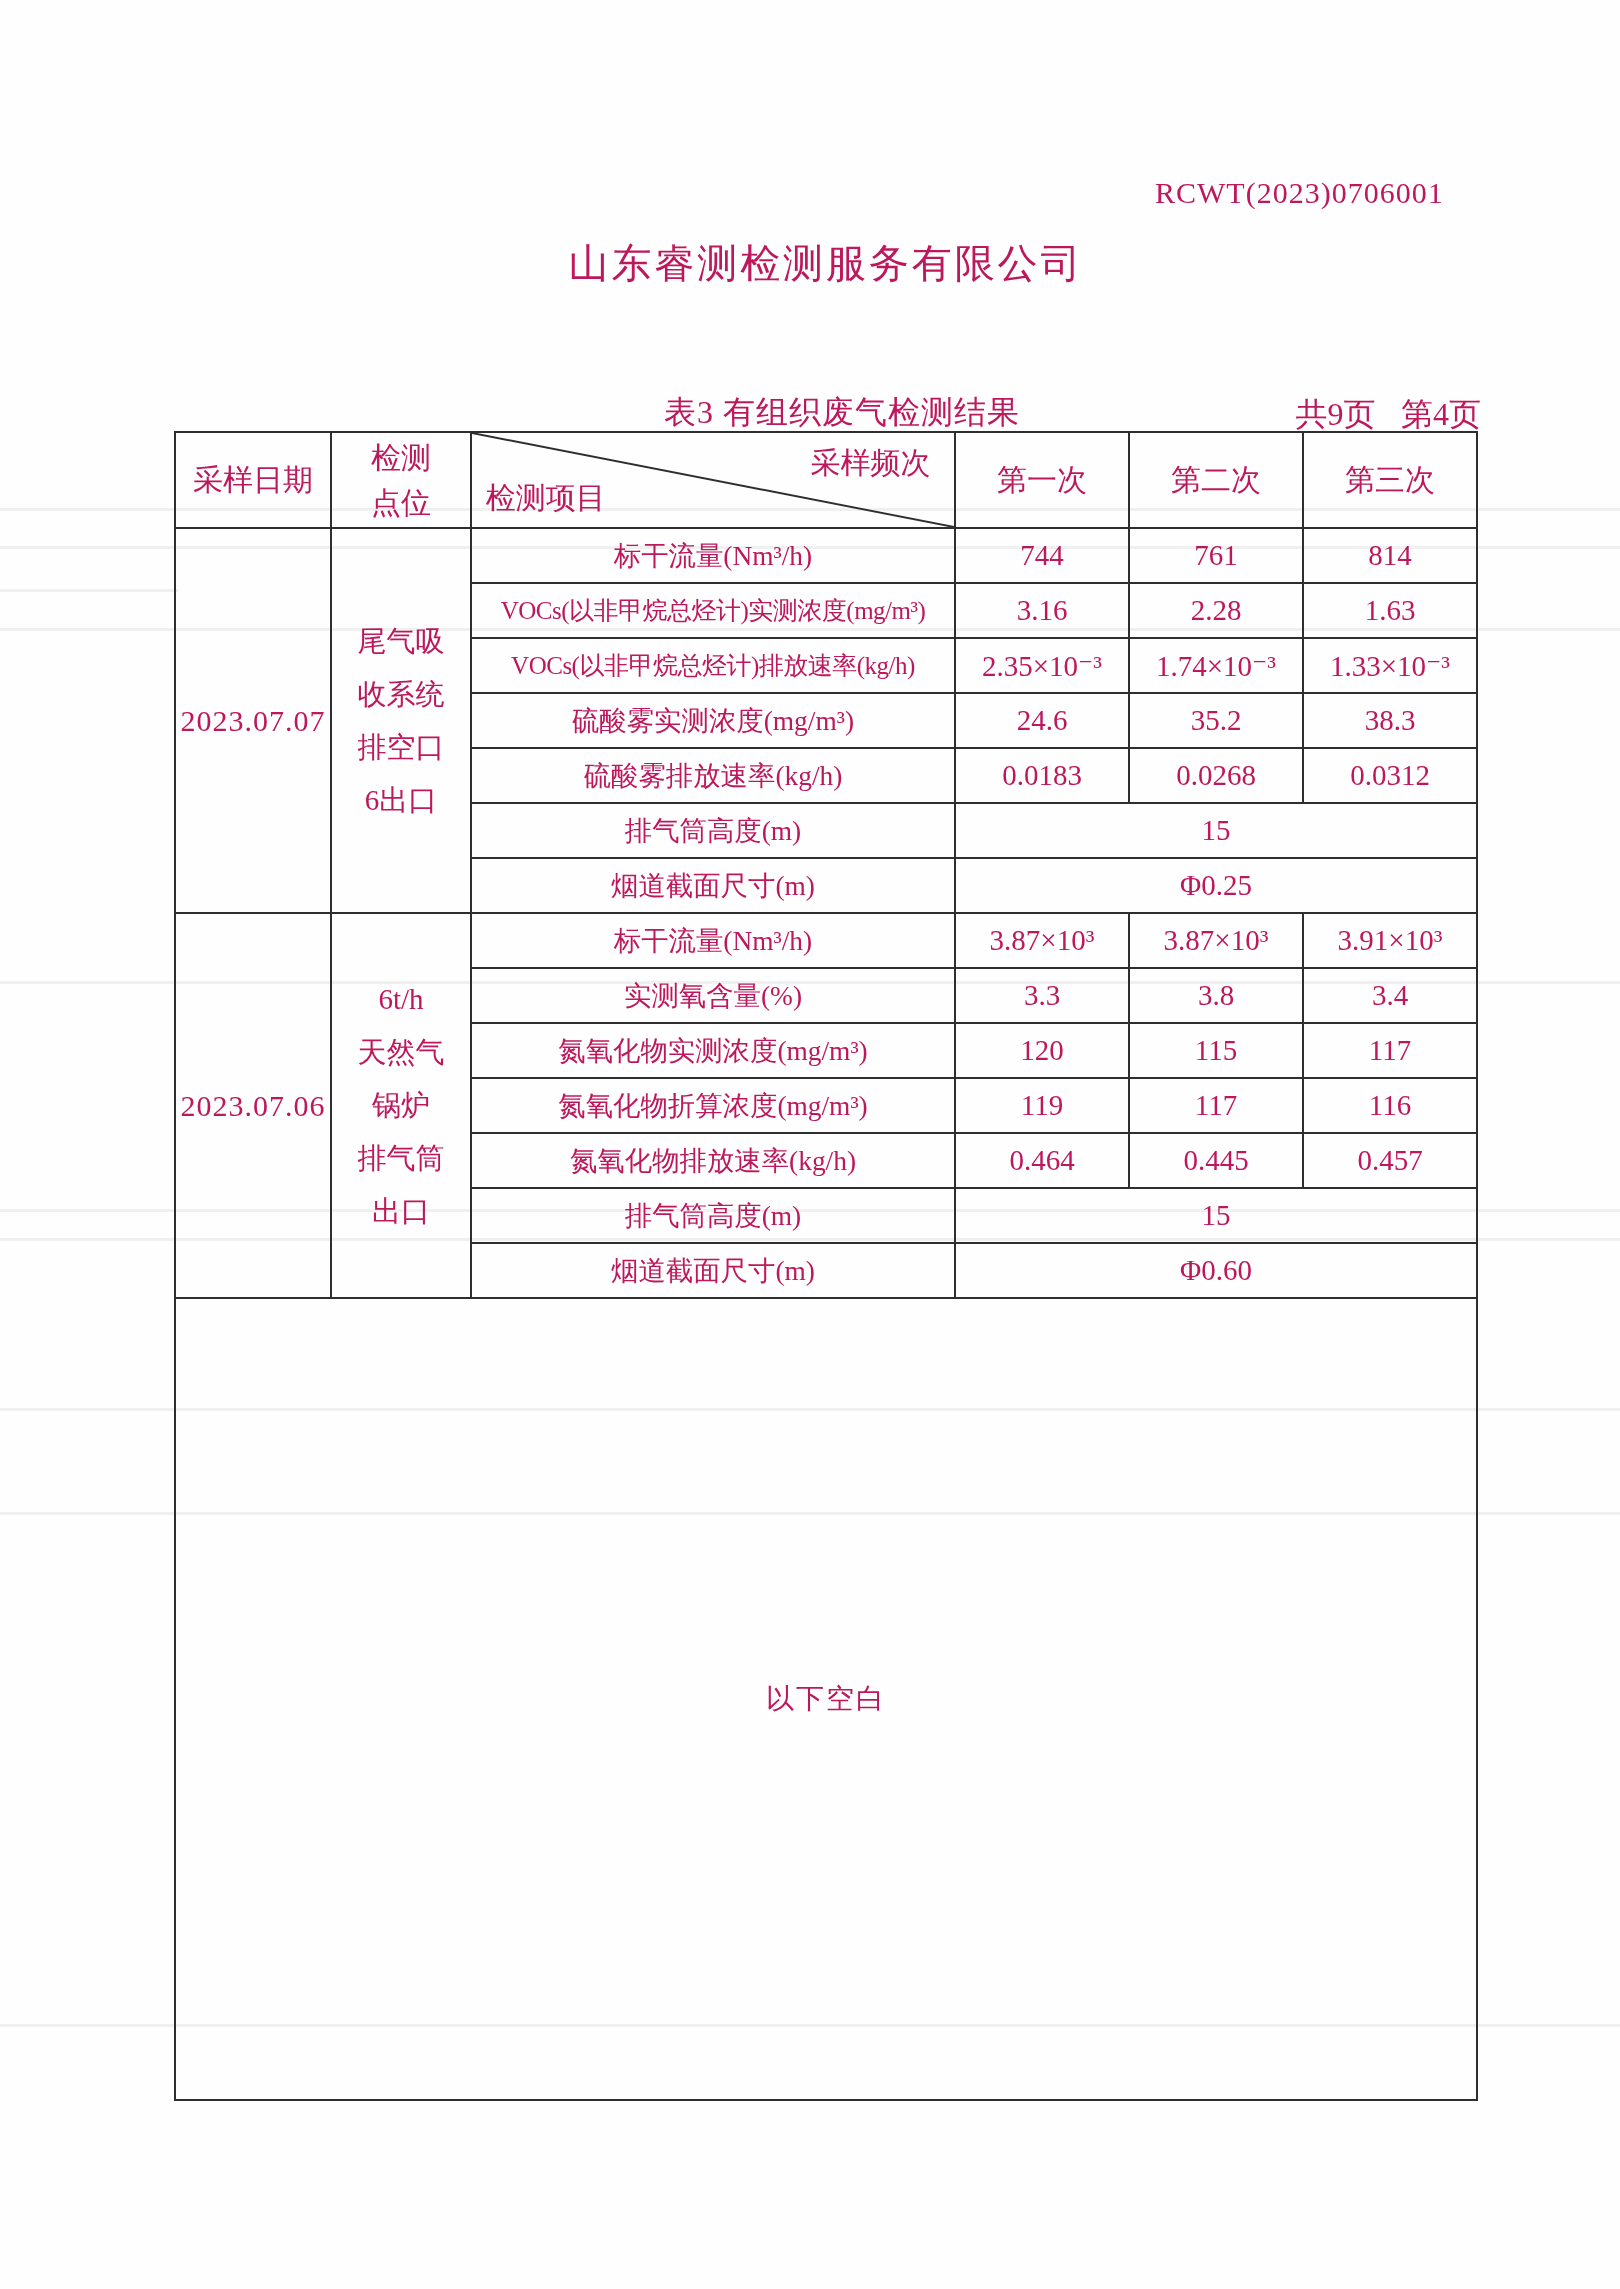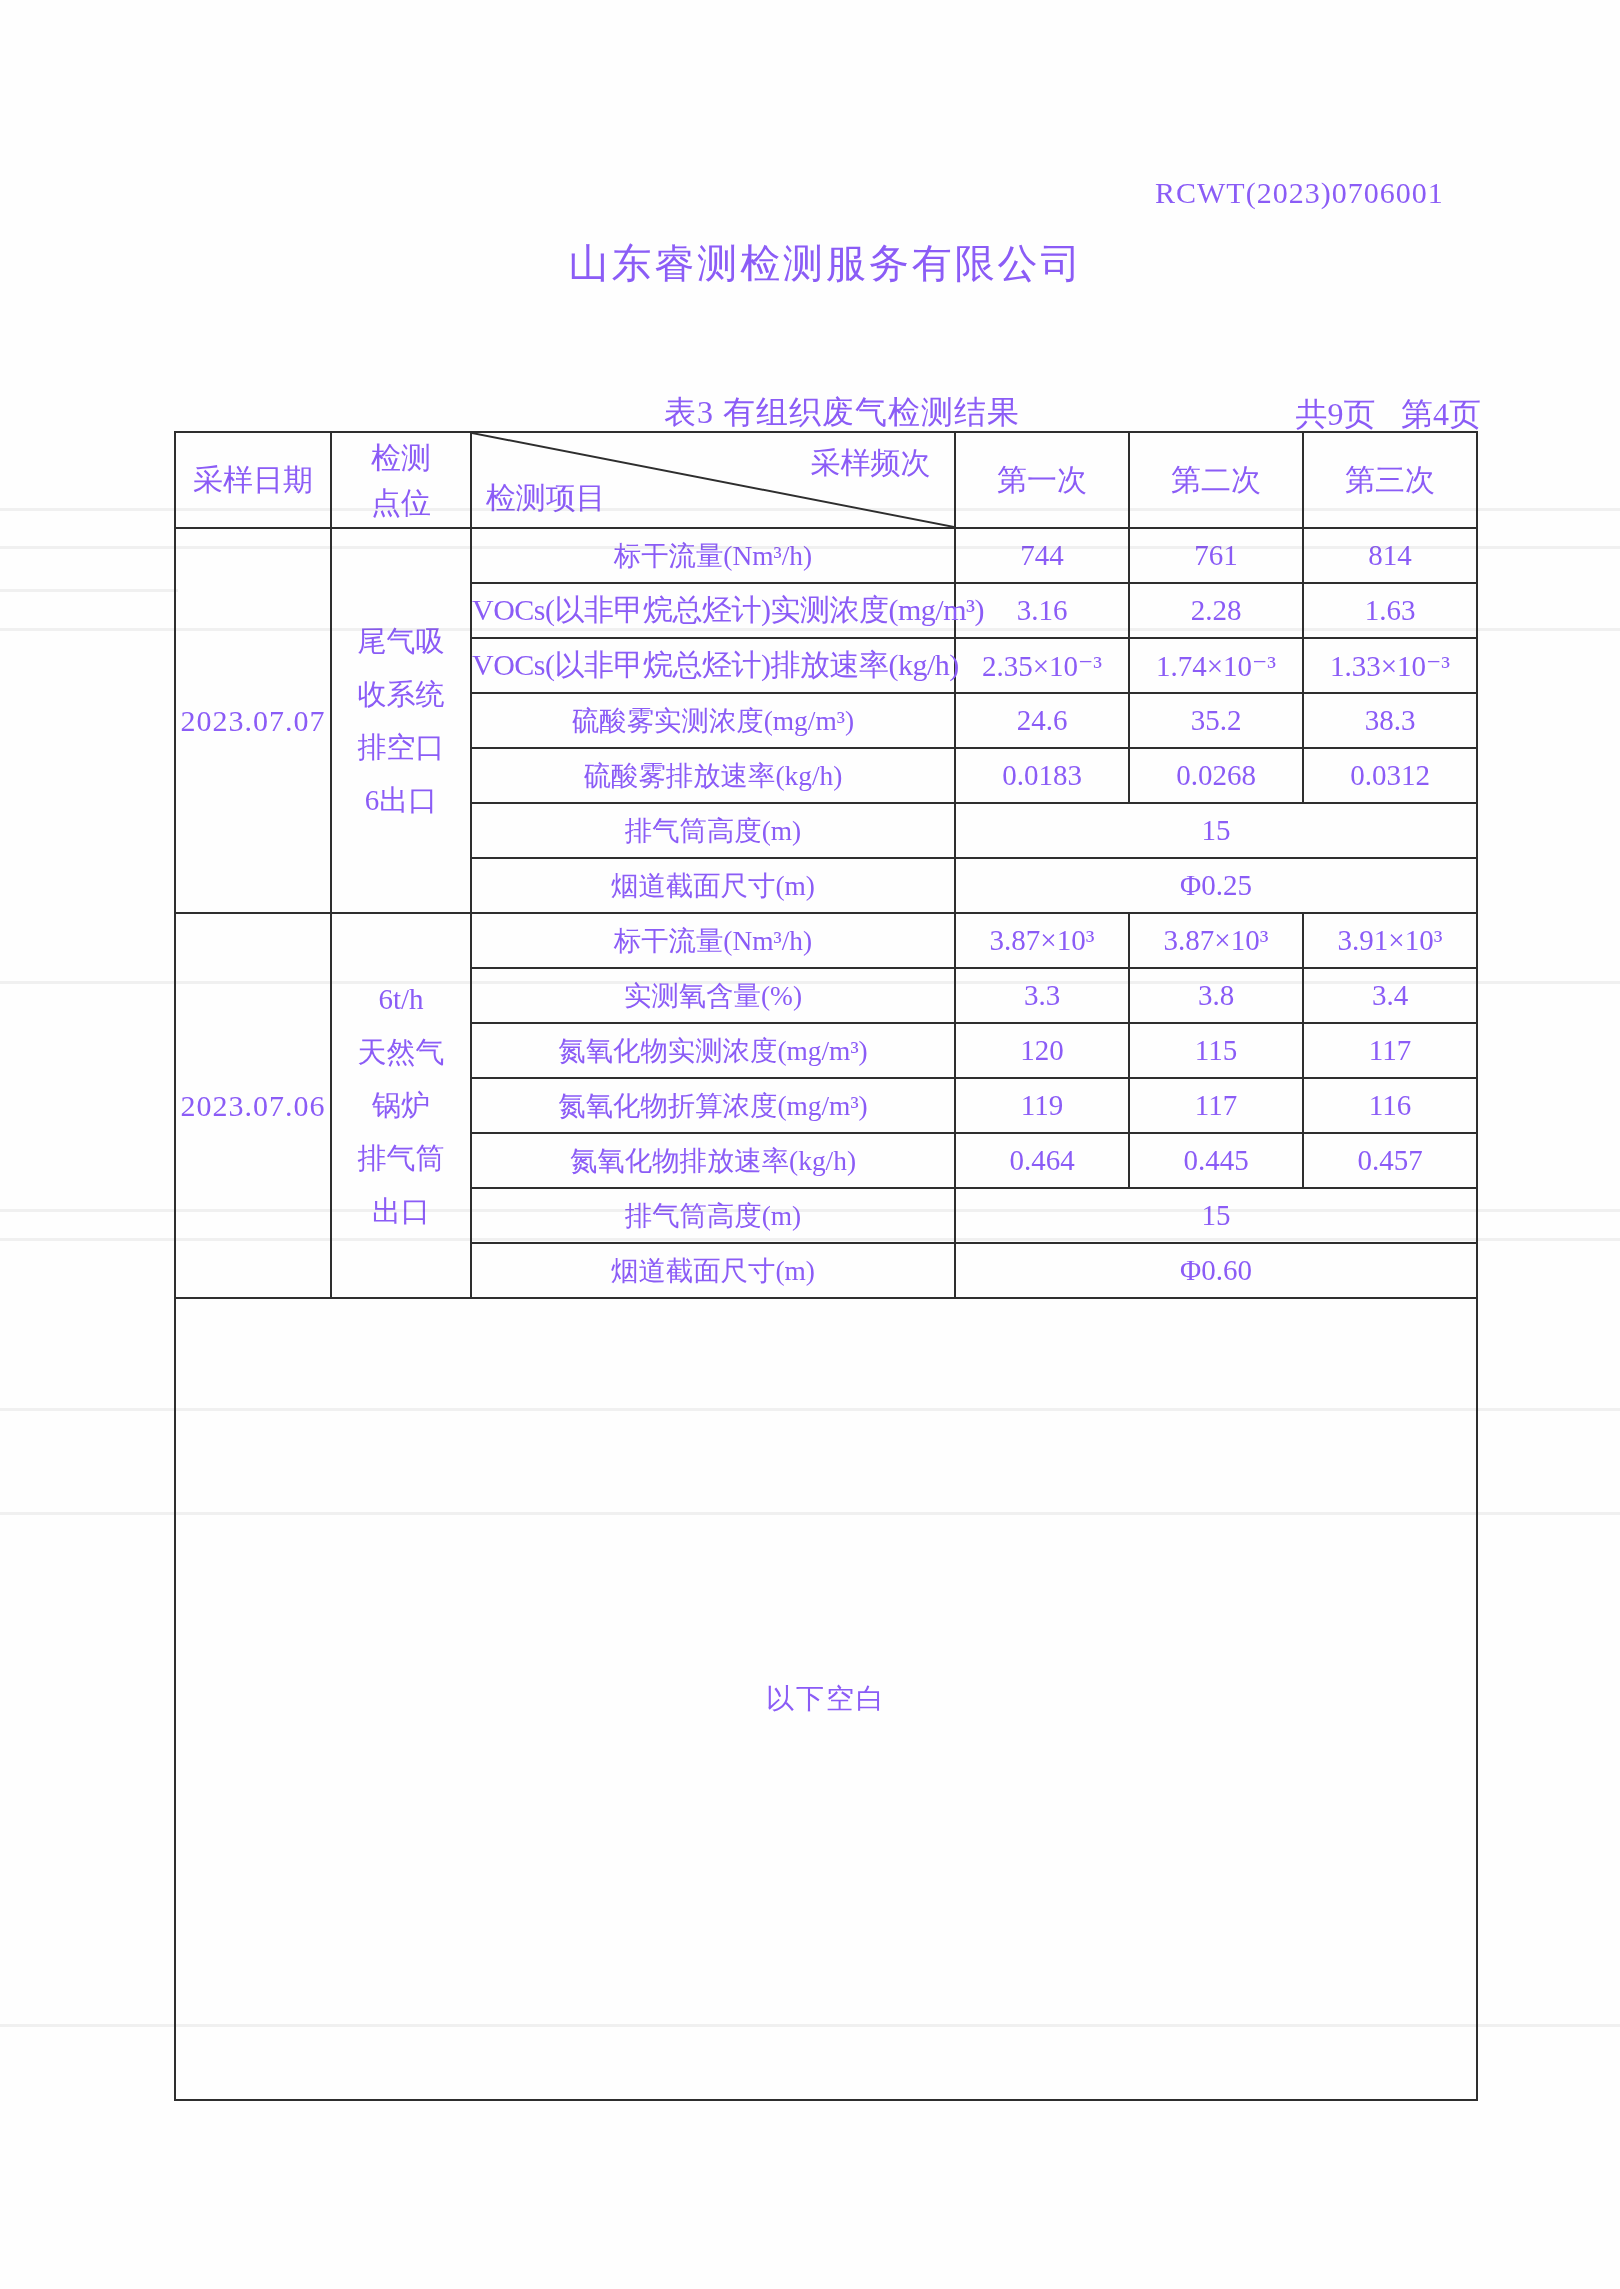--- a/index.html
+++ b/index.html
@@ -1,21 +1,21 @@
 <!DOCTYPE html>
 <html><head>
 <meta charset="utf-8">
 <style>
   html,body{margin:0;padding:0;background:#ffffff;}
   .page{
     position:relative;
     width:1620px;height:2290px;
     background:#fefefe;
     font-family:"Liberation Serif","DejaVu Serif",serif;
-    color:#8b5cf6;
+    color:#be185d;
     overflow:hidden;
   }
   .report-no{
     position:absolute;top:176px;left:1155px;
     font-size:30px;letter-spacing:1px;
   }
   .company{
     position:absolute;top:236px;left:174px;width:1304px;
     text-align:center;font-size:40px;letter-spacing:2.9px;
   }
@@ -45,21 +45,21 @@
   }
   tr.head{height:96px;}
   tr.head th{font-size:30px;}
   th.point-head{line-height:1.5;white-space:pre-line;border-radius:28px;}
   th.diag-cell{position:relative;}
   .diag-svg{position:absolute;top:0;left:0;width:100%;height:100%;display:block;}
   .diag-top{position:absolute;top:9.8px;right:23.5px;font-size:30px;}
   .diag-bottom{position:absolute;bottom:7.8px;left:13.7px;font-size:30px;}
   tr.datarow{height:55px;}
   td.item{font-size:27.4px;white-space:nowrap;}
-  td.item-long{font-size:30px;letter-spacing:-0.5px;}
+  td.item-long{font-size:25px;letter-spacing:-0.5px;}
   td.val{font-size:29px;}
   td.date-cell{font-size:30px;letter-spacing:1px;}
   td.point-cell{font-size:29px;line-height:53px;white-space:pre-line;}
   td.blank-cell{
     height:800px;vertical-align:top;text-align:left;
     padding:11.8px 0 0 15.7px;font-size:28px;letter-spacing:2px;
   }
   .streak{position:absolute;background:rgba(60,60,60,0.07);pointer-events:none;}
 </style>
 </head>

